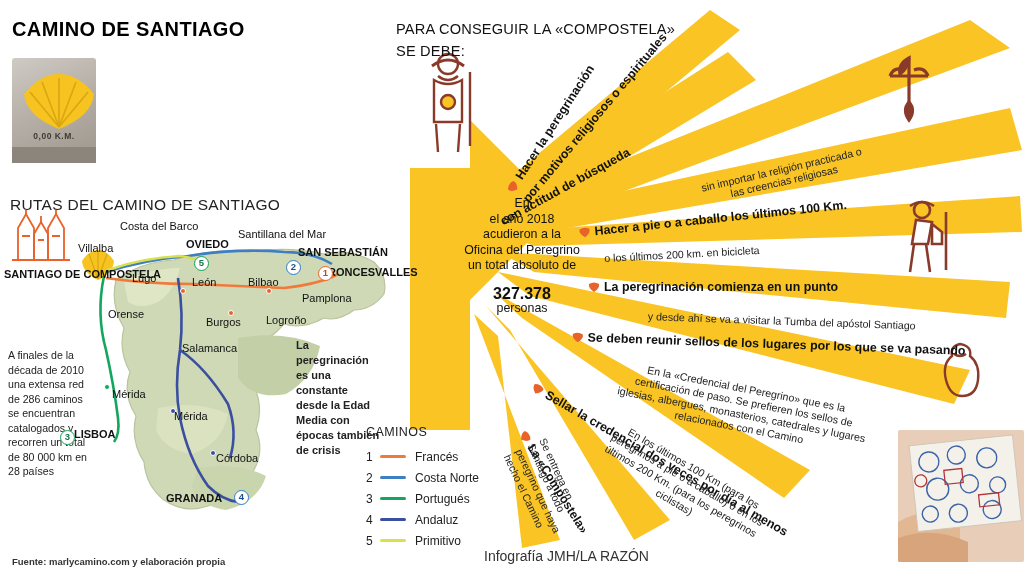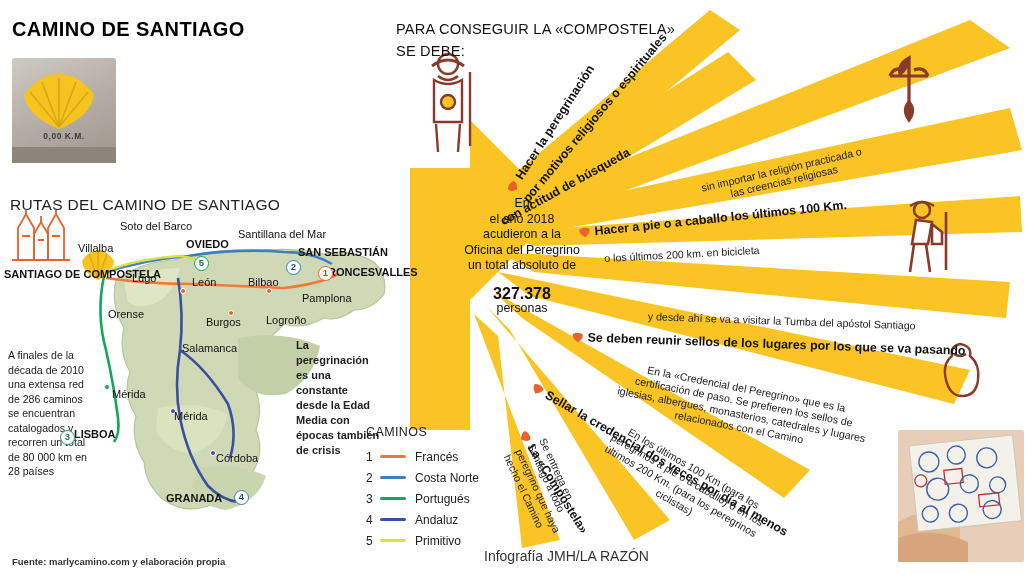--- a/index.html
+++ b/index.html
@@ -18,21 +18,21 @@
   .title-main {
     position:absolute; left:12px; top:18px;
     font-size:20px; font-weight:bold; letter-spacing:.4px;
     color:#000000;
   }
   .intro-text {
     position:absolute; left:118px; top:62px; width:270px;
     font-size:13.2px; line-height:17.5px; color:#222;
   }
   .milestone {
-    position:absolute; left:12px; top:58px; width:104px; height:105px;
+    position:absolute; left:12px; top:58px; width:84px; height:105px;
     background:linear-gradient(155deg,#cfcac4 0%,#b6b0a8 45%,#9d968d 100%);
     border-radius:3px 3px 0 0;
     overflow:hidden;
   }
   .milestone:after{
     content:""; position:absolute; left:0; bottom:0; width:100%; height:16px;
     background:#8c857c;
   }
   .milestone .shellimg{
     position:absolute; left:8px; top:14px; width:78px; height:60px;
@@ -272,20 +272,29 @@
         <svg width="12" height="12" viewBox="0 0 12 12">
             <path d="M6 11 Q0 7 1 3 Q6 0 11 3 Q12 7 6 11Z" fill="#e8622a"></path>
           </svg>
       </span><span>Hacer a pie o a caballo los últimos 100 Km.</span>
     </div>
   </div>
   <div class="rayitem" style="left:604px; top:252px; transform:rotate(-3deg);">
     <div class="sub">o los últimos 200 km. en bicicleta</div>
   </div>
 
+  <div class="rayitem" style="left:588px; top:280px;">
+    <div class="lead">
+      <span class="shellbullet">
+        <svg width="12" height="12" viewBox="0 0 12 12">
+            <path d="M6 11 Q0 7 1 3 Q6 0 11 3 Q12 7 6 11Z" fill="#e8622a"></path>
+          </svg>
+      </span><span>La peregrinación comienza en un punto</span>
+    </div>
+  </div>
   <div class="rayitem" style="left:648px; top:310px; transform:rotate(2deg);">
     <div class="sub">y desde ahí se va a visitar la Tumba del apóstol Santiago</div>
   </div>
 
   <div class="rayitem" style="left:572px; top:330px; transform:rotate(2deg);">
     <div class="lead">
       <span class="shellbullet">
         <svg width="12" height="12" viewBox="0 0 12 12">
             <path d="M6 11 Q0 7 1 3 Q6 0 11 3 Q12 7 6 11Z" fill="#e8622a"></path>
           </svg>
@@ -400,21 +409,21 @@
   <div class="dot" style="left:180px; top:288px;"></div>
   <div class="dot" style="left:266px; top:288px;"></div>
   <div class="dot" style="left:228px; top:310px;"></div>
   <div class="dot" style="left:104px; top:384px; background:#14a55f;"></div>
   <div class="dot" style="left:170px; top:408px; background:#3a4fa0;"></div>
   <div class="dot" style="left:210px; top:450px; background:#3a4fa0;"></div>
 
   <div class="city b" style="left:4px; top:268px; width:88px; line-height:13px;">SANTIAGO DE COMPOSTELA</div>
 
   <div class="city" style="left:78px; top:242px;">Villalba</div>
-  <div class="city" style="left:120px; top:220px; width:56px; line-height:13px;">Soto del Barco</div>
+  <div class="city" style="left:120px; top:220px; width:56px; line-height:13px;">Costa del Barco</div>
   <div class="city b" style="left:186px; top:238px;">OVIEDO</div>
   <div class="city" style="left:238px; top:228px; width:62px; line-height:13px;">Santillana del Mar</div>
   <div class="city b" style="left:298px; top:246px;">SAN SEBASTIÁN</div>
   <div class="city b" style="left:328px; top:266px;">RONCESVALLES</div>
   <div class="city" style="left:132px; top:272px;">Lugo</div>
   <div class="city" style="left:192px; top:276px;">León</div>
   <div class="city" style="left:248px; top:276px;">Bilbao</div>
   <div class="city" style="left:302px; top:292px;">Pamplona</div>
   <div class="city" style="left:108px; top:308px;">Orense</div>
   <div class="city" style="left:206px; top:316px;">Burgos</div>

